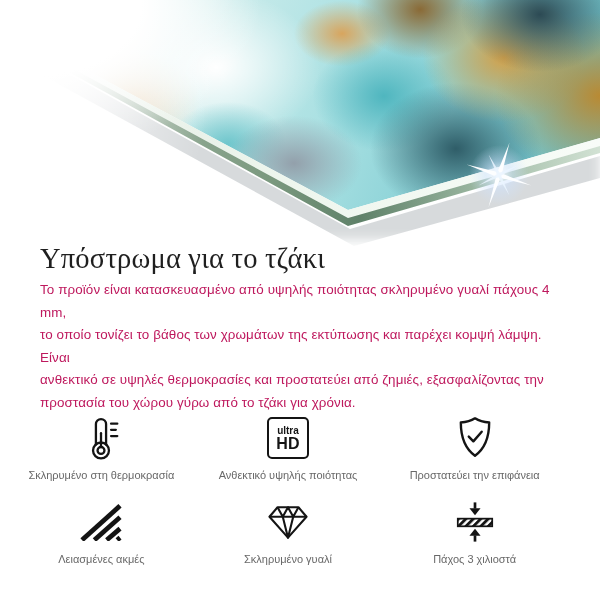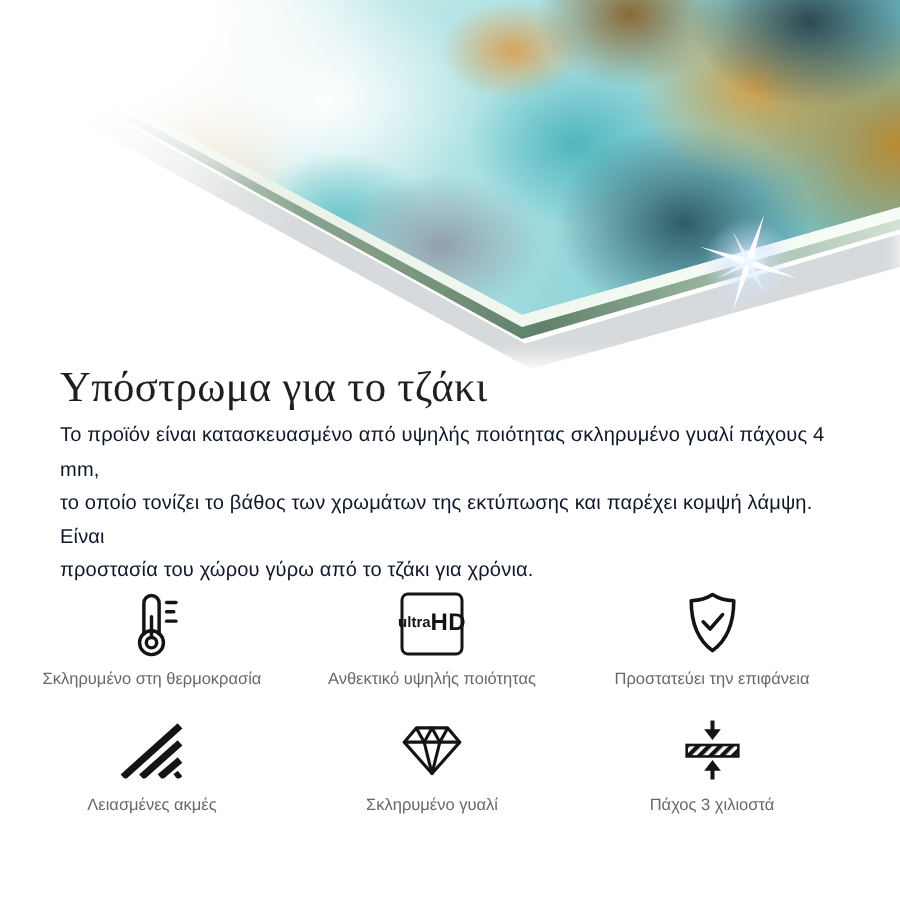--- a/index.html
+++ b/index.html
@@ -58,33 +58,33 @@
   .sparkle{left:463px;top:139px;width:72px;height:72px;}
   
   .content{padding:2px 40px 0 40px;}
   .title{
     font-family:"Liberation Serif", serif;font-weight:400;
     font-size:28.5px;line-height:34px;color:#1f1f1f;margin:0 0 3px 0;letter-spacing:.2px;
   }
   .title span{display:block;}
   .desc{margin:0;}
   .desc span{
-    display:block;font-size:13.4px;line-height:22.5px;color:#0f172a;letter-spacing:.1px;
+    display:block;font-size:13.4px;line-height:22.5px;color:#be185d;letter-spacing:.1px;
   }
   
   .features{
     display:grid;grid-template-columns:repeat(3,1fr);row-gap:16px;
     margin:0 -8px 0 -32px;
   }
   .feature{display:flex;flex-direction:column;align-items:center;}
   .icon-wrap{height:48px;display:flex;align-items:center;justify-content:center;}
   .feature .label{margin-top:7px;font-size:11px;line-height:13px;color:#686868;text-align:center;}
   .hd-box{
     box-sizing:border-box;width:42px;height:42px;border:2.6px solid #141414;border-radius:5px;
-    display:flex;flex-direction:row;align-items:center;justify-content:center;color:#141414;
+    display:flex;flex-direction:column;align-items:center;justify-content:center;color:#141414;
   }
   .hd-top{font-size:10px;line-height:10px;font-weight:700;}
   .hd-bottom{font-size:16px;line-height:15px;font-weight:800;letter-spacing:.2px;}
 </style>
 </head>
 <body>
 
 <div class="hero">
   <div class="art"></div>
   <div class="shadow-left"></div>
@@ -110,20 +110,21 @@
   </svg>
 </div>
 
 <div class="content">
   <h1 class="title">
     <span>Υπόστρωμα για το τζάκι</span>
   </h1>
   <p class="desc">
     <span>Το προϊόν είναι κατασκευασμένο από υψηλής ποιότητας σκληρυμένο γυαλί πάχους 4 mm,</span>
     <span>το οποίο τονίζει το βάθος των χρωμάτων της εκτύπωσης και παρέχει κομψή λάμψη. Είναι</span>
+    <span>ανθεκτικό σε υψηλές θερμοκρασίες και προστατεύει από ζημιές, εξασφαλίζοντας την</span>
     <span>προστασία του χώρου γύρω από το τζάκι για χρόνια.</span>
   </p>
 
   <div class="features">
 
     <div class="feature">
       <div class="icon-wrap">
         <svg viewBox="0 0 48 48" width="46" height="48">
           <g fill="none" stroke="#141414" stroke-width="2.4" stroke-linecap="round">
             <path d="M18.7 31 V9.5 a5.3 5.3 0 0 1 10.6 0 V31"></path>

